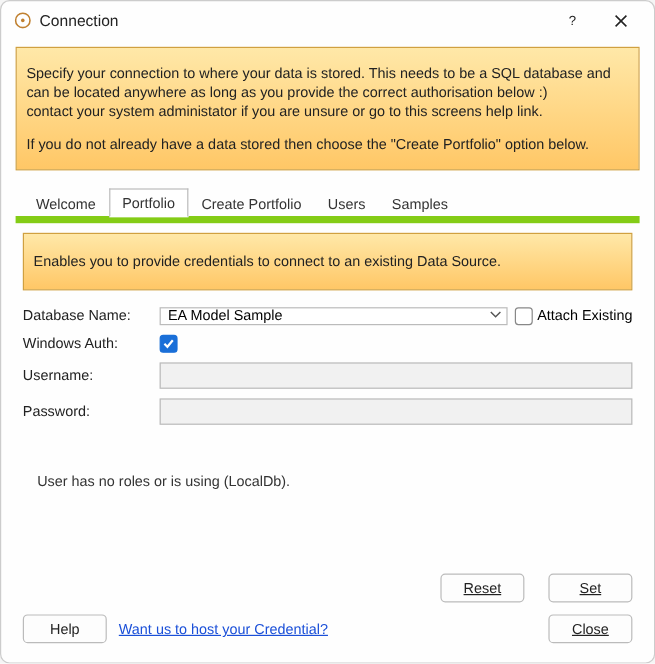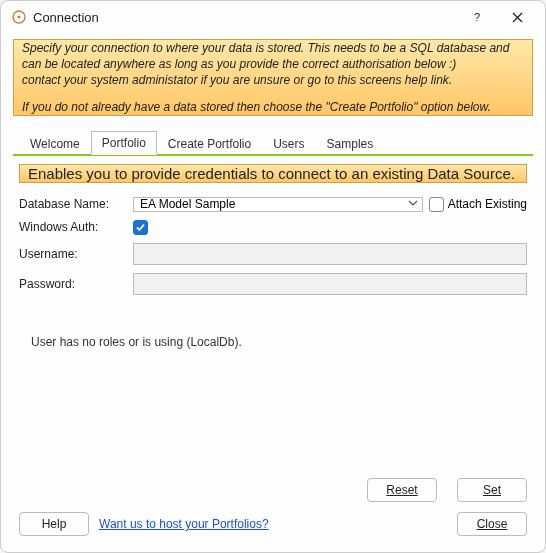--- a/index.html
+++ b/index.html
@@ -39,31 +39,30 @@
     }
     .content {
       flex: 1;
       display: flex;
       flex-direction: column;
       padding: 6px 12px 10px 12px;
     }
     .info-box {
       border: 1px solid #d0a040;
       background: linear-gradient(#ffe8a8, #ffc766);
-      padding: 0 8px;
+      padding: 13px 8px;
       font-size: 12px;
       color: #222;
       line-height: 1.35;
       margin-bottom: 14px;
-      font-style: italic;
     }
     .tabs {
       display: flex;
       align-items: flex-end;
-      border-bottom: 2px solid #84cc16;
+      border-bottom: 6px solid #84cc16;
       padding-left: 6px;
       gap: 0;
     }
     .tab {
       padding: 4px 10px;
       font-size: 12px;
       color: #333;
       border: 1px solid transparent;
       border-bottom: none;
       position: relative;
@@ -74,22 +73,22 @@
       border-color: #bbb;
       background: #fff;
       border-bottom: 1px solid #fff;
     }
     .tab-panel {
       padding: 8px 6px 4px 6px;
     }
     .hint-bar {
       border: 1px solid #d0a040;
       background: linear-gradient(#ffe8a8, #ffc766);
-      padding: 0 8px;
-      font-size: 15px;
+      padding: 16px 8px;
+      font-size: 12px;
       color: #222;
       margin-bottom: 14px;
     }
     .form-row {
       display: flex;
       align-items: center;
       margin-bottom: 8px;
       gap: 6px;
     }
     .form-label {
@@ -274,20 +273,20 @@
       </div>
       <div class="btn">
         <span style="text-decoration:underline">Set</span>
       </div>
     </div>
 
     <div class="bottom-bar">
       <div class="btn">
         <span style="">Help</span>
       </div>
-      <a class="link">Want us to host your Portfolios?</a>
+      <a class="link">Want us to host your Credential?</a>
       <div class="spacer"></div>
       <div class="btn">
         <span style="text-decoration:underline">Close</span>
       </div>
     </div>
   </div>
 </div>
 
 </body></html>

